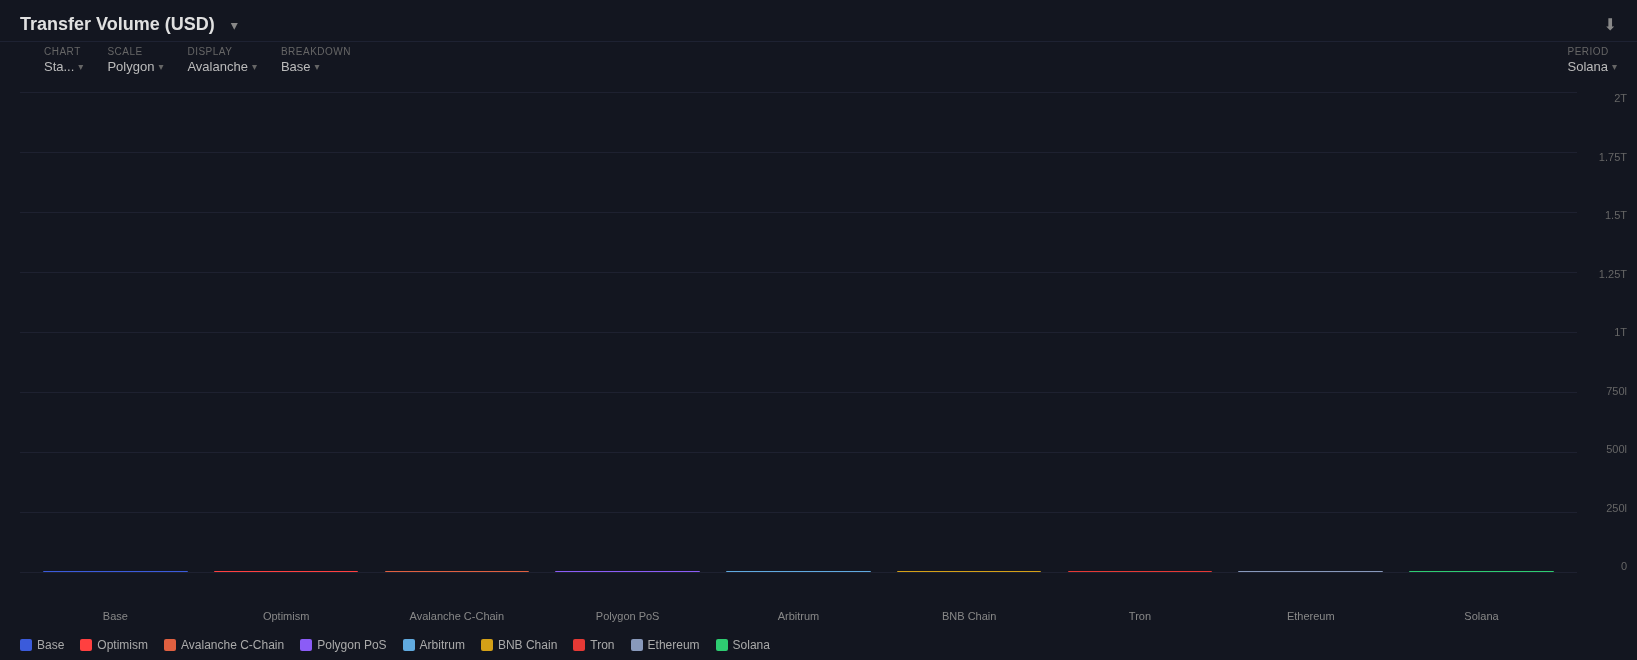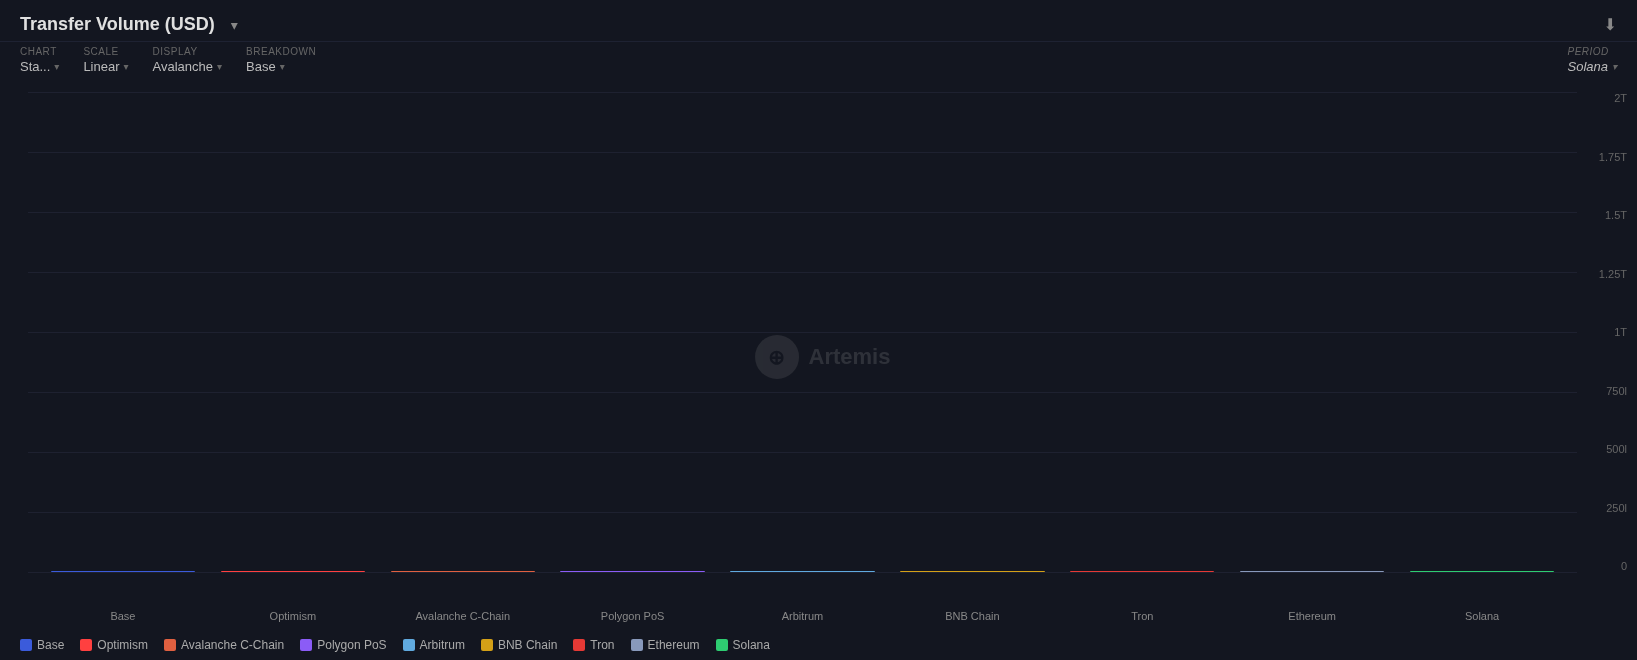--- a/index.html
+++ b/index.html
@@ -43,20 +43,21 @@
     .download-icon {
       color: #888;
       font-size: 16px;
       cursor: pointer;
     }
     .controls {
       display: flex;
       align-items: center;
       gap: 24px;
       padding: 4px 20px 8px 20px;
+      margin-left: 24px;
     }
     .control-group {
       display: flex;
       flex-direction: column;
       gap: 2px;
     }
     .control-label {
       font-size: 10px;
       color: #666;
       text-transform: uppercase;
@@ -69,28 +70,26 @@
       font-size: 13px;
       color: #bbb;
       cursor: pointer;
     }
     .control-value .chevron {
       font-size: 10px;
       color: #666;
     }
     .period-group {
       margin-left: auto;
-      font-style: italic;
     }
     .chart-area {
       flex: 1;
       display: flex;
       position: relative;
       padding: 10px 60px 60px 20px;
-      margin-left: 8px;
     }
     .y-axis {
       position: absolute;
       right: 10px;
       top: 10px;
       bottom: 60px;
       display: flex;
       flex-direction: column;
       justify-content: space-between;
       align-items: flex-end;
@@ -223,21 +222,21 @@
     <div class="control-group">
       <span class="control-label">CHART</span>
       <div class="control-value">
         <span>Sta...</span>
         <span class="chevron">▾</span>
       </div>
     </div>
     <div class="control-group">
       <span class="control-label">SCALE</span>
       <div class="control-value">
-        <span>Linear</span>
+        <span>Polygon</span>
         <span class="chevron">▾</span>
       </div>
     </div>
     <div class="control-group">
       <span class="control-label">DISPLAY</span>
       <div class="control-value">
         <span>Avalanche</span>
         <span class="chevron">▾</span>
       </div>
     </div>
@@ -306,24 +305,20 @@
           <div class="bar" style="height: 47.7273%; background: rgb(229, 57, 53);"></div>
         </div>
         <div class="bar-group">
           <div class="bar" style="height: 63.6364%; background: rgb(136, 153, 187);"></div>
         </div>
         <div class="bar-group">
           <div class="bar" style="height: 100%; background: rgb(46, 204, 113);"></div>
         </div>
       </div>
 
-    <div class="watermark">
-      <div class="watermark-circle">⊕</div>
-      <span class="watermark-text">Artemis</span>
-    </div>
   <div class="x-axis-labels">
         <div class="x-label">Base</div>
         <div class="x-label">Optimism</div>
         <div class="x-label">Avalanche C-Chain</div>
         <div class="x-label">Polygon PoS</div>
         <div class="x-label">Arbitrum</div>
         <div class="x-label">BNB Chain</div>
         <div class="x-label">Tron</div>
         <div class="x-label">Ethereum</div>
         <div class="x-label">Solana</div>

